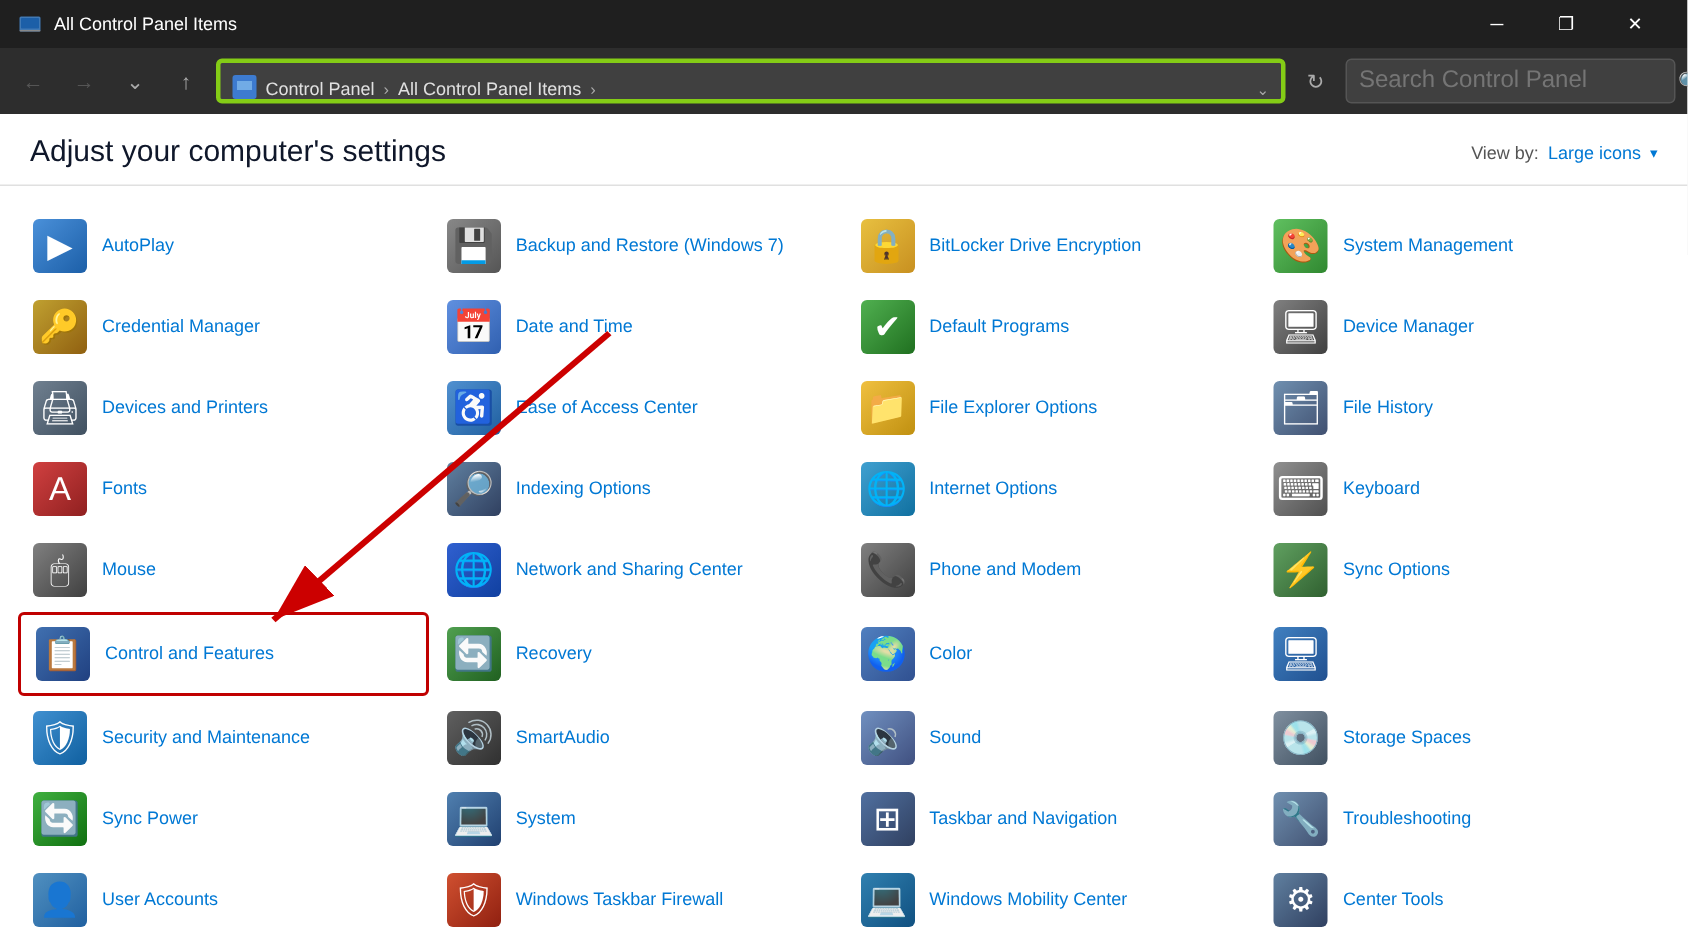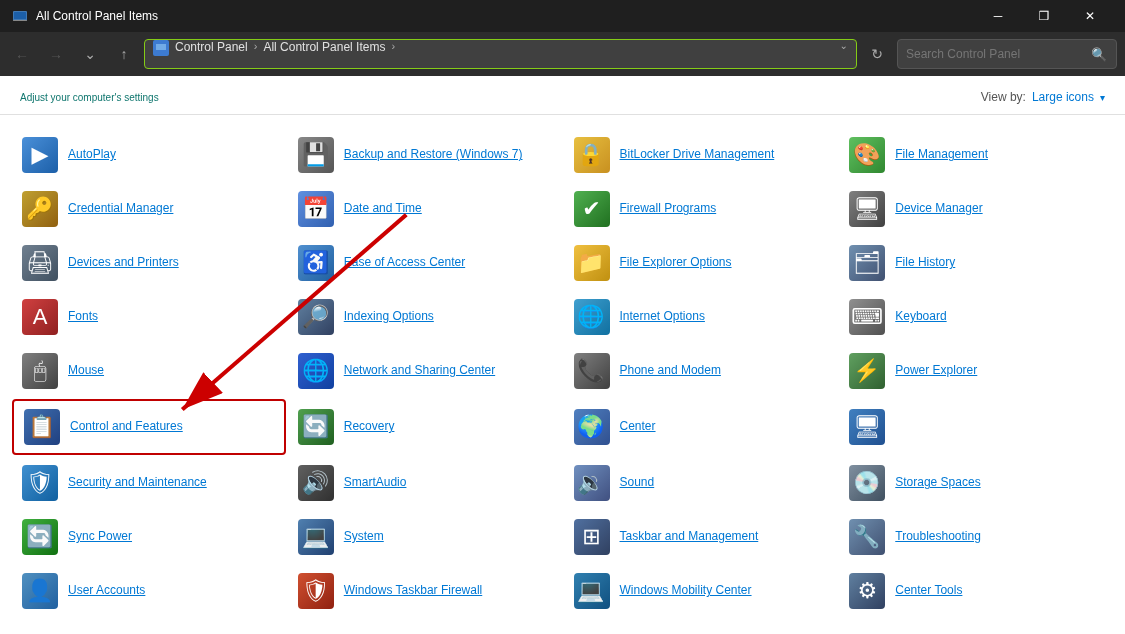--- a/index.html
+++ b/index.html
@@ -39,24 +39,24 @@
       width: 28px; height: 28px;
       border-radius: 4px;
       cursor: pointer;
       display: flex; align-items: center; justify-content: center;
     }
     .nav-btn.disabled { color: #555; cursor: default; }
     .address-box {
       flex: 1;
       height: 30px;
       background: #404040;
-      border: 1px solid #84cc16;
+      border: 3px solid #84cc16;
       border-radius: 4px;
       display: flex;
-      align-items: flex-start;
+      align-items: flex-end;
       padding: 0 8px;
       gap: 6px;
       color: #fff;
       font-size: 12px;
     }
     .address-icon {
       width: 16px; height: 16px;
       background: #3d7bd0;
       border-radius: 2px;
       display: flex; align-items: center; justify-content: center;
@@ -78,39 +78,39 @@
       background: #404040;
       border: 1px solid #555;
       border-radius: 4px;
       display: flex;
       align-items: center;
       padding: 0 8px;
       gap: 6px;
     }
     .search-input {
       background: none; border: none; outline: none;
-      color: #ccc; font-size: 12px; flex: 1;
+      color: #ccc; font-size: 16px; flex: 1;
     }
     .search-icon { color: #aaa; font-size: 13px; }
 
     
     .main-content {
       background: #fff;
       height: calc(634px - 76px);
       display: flex;
       flex-direction: column;
     }
     .content-header {
       padding: 14px 20px 10px;
       display: flex;
       align-items: center;
       justify-content: space-between;
       border-bottom: 1px solid #e0e0e0;
     }
-    .header-title { color: #0f766e; font-size: 10px; font-weight: 400; }
+    .header-title { color: #0f172a; font-size: 20px; font-weight: 400; }
     .view-by { display: flex; align-items: center; gap: 6px; font-size: 12px; color: #333; }
     .view-by-label { color: #555; }
     .view-by-value { color: #0078d4; cursor: pointer; font-size: 12px; }
     .view-by-arrow { color: #0078d4; font-size: 10px; }
 
     
     .items-area {
       flex: 1;
       overflow-y: auto;
       padding: 14px 12px;
@@ -137,21 +137,20 @@
       width: 36px; height: 36px;
       flex-shrink: 0;
       display: flex; align-items: center; justify-content: center;
       font-size: 22px;
     }
     .item-label {
       font-size: 12px;
       color: #0078d4;
       line-height: 1.3;
       word-break: break-word;
-      text-decoration: underline;
     }
 
     
     .items-area::-webkit-scrollbar { width: 10px; }
     .items-area::-webkit-scrollbar-track { background: #f0f0f0; }
     .items-area::-webkit-scrollbar-thumb { background: #c0c0c0; border-radius: 5px; }
 
     
     .icon-autoplay { background: linear-gradient(135deg, #4a90d9, #1c5fa8); border-radius: 4px; color: #fff; }
     .icon-backup { background: linear-gradient(135deg, #888, #555); border-radius: 4px; color: #fff; }
@@ -259,37 +258,37 @@
     <div class="control-item">
           <div class="item-icon icon-autoplay">▶</div>
           <span class="item-label">AutoPlay</span>
         </div>
         <div class="control-item">
           <div class="item-icon icon-backup">💾</div>
           <span class="item-label">Backup and Restore (Windows 7)</span>
         </div>
         <div class="control-item">
           <div class="item-icon icon-bitlocker">🔒</div>
-          <span class="item-label">BitLocker Drive Management</span>
+          <span class="item-label">BitLocker Drive Encryption</span>
         </div>
         <div class="control-item">
           <div class="item-icon icon-color">🎨</div>
-          <span class="item-label">File Management</span>
+          <span class="item-label">System Management</span>
         </div>
         <div class="control-item">
           <div class="item-icon icon-credential">🔑</div>
           <span class="item-label">Credential Manager</span>
         </div>
         <div class="control-item">
           <div class="item-icon icon-datetime">📅</div>
           <span class="item-label">Date and Time</span>
         </div>
         <div class="control-item">
           <div class="item-icon icon-default">✔</div>
-          <span class="item-label">Firewall Programs</span>
+          <span class="item-label">Default Programs</span>
         </div>
         <div class="control-item">
           <div class="item-icon icon-device">🖥</div>
           <span class="item-label">Device Manager</span>
         </div>
         <div class="control-item">
           <div class="item-icon icon-devprinters">🖨</div>
           <span class="item-label">Devices and Printers</span>
         </div>
         <div class="control-item">
@@ -327,33 +326,33 @@
         <div class="control-item">
           <div class="item-icon icon-network">🌐</div>
           <span class="item-label">Network and Sharing Center</span>
         </div>
         <div class="control-item">
           <div class="item-icon icon-phone">📞</div>
           <span class="item-label">Phone and Modem</span>
         </div>
         <div class="control-item">
           <div class="item-icon icon-power">⚡</div>
-          <span class="item-label">Power Explorer</span>
+          <span class="item-label">Sync Options</span>
         </div>
         <div class="control-item highlighted">
           <div class="item-icon icon-programs">📋</div>
           <span class="item-label">Control and Features</span>
         </div>
         <div class="control-item">
           <div class="item-icon icon-recovery">🔄</div>
           <span class="item-label">Recovery</span>
         </div>
         <div class="control-item">
           <div class="item-icon icon-region">🌍</div>
-          <span class="item-label">Center</span>
+          <span class="item-label">Color</span>
         </div>
         <div class="control-item">
           <div class="item-icon icon-remoteapp">🖥</div>
         </div>
         <div class="control-item">
           <div class="item-icon icon-security">🛡</div>
           <span class="item-label">Security and Maintenance</span>
         </div>
         <div class="control-item">
           <div class="item-icon icon-smartaudio">🔊</div>
@@ -370,21 +369,21 @@
         <div class="control-item">
           <div class="item-icon icon-sync">🔄</div>
           <span class="item-label">Sync Power</span>
         </div>
         <div class="control-item">
           <div class="item-icon icon-system">💻</div>
           <span class="item-label">System</span>
         </div>
         <div class="control-item">
           <div class="item-icon icon-taskbar">⊞</div>
-          <span class="item-label">Taskbar and Management</span>
+          <span class="item-label">Taskbar and Navigation</span>
         </div>
         <div class="control-item">
           <div class="item-icon icon-trouble">🔧</div>
           <span class="item-label">Troubleshooting</span>
         </div>
         <div class="control-item">
           <div class="item-icon icon-user">👤</div>
           <span class="item-label">User Accounts</span>
         </div>
         <div class="control-item">

